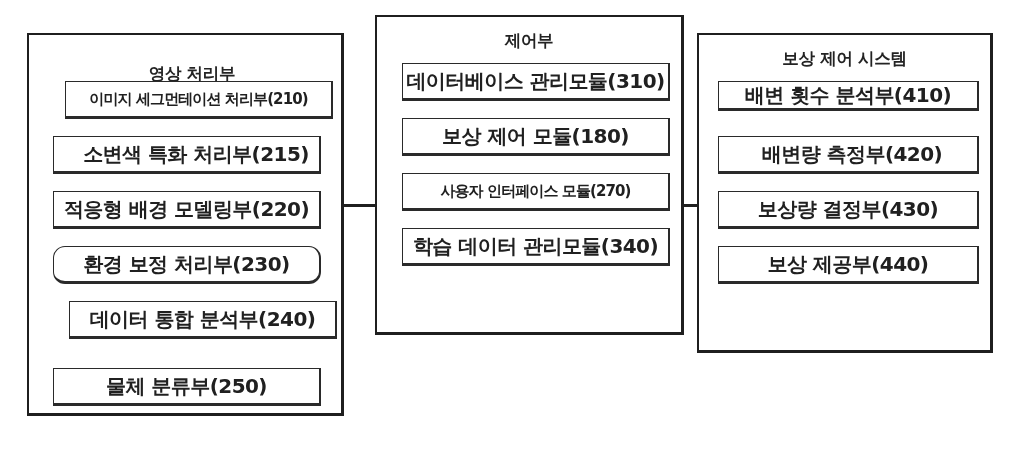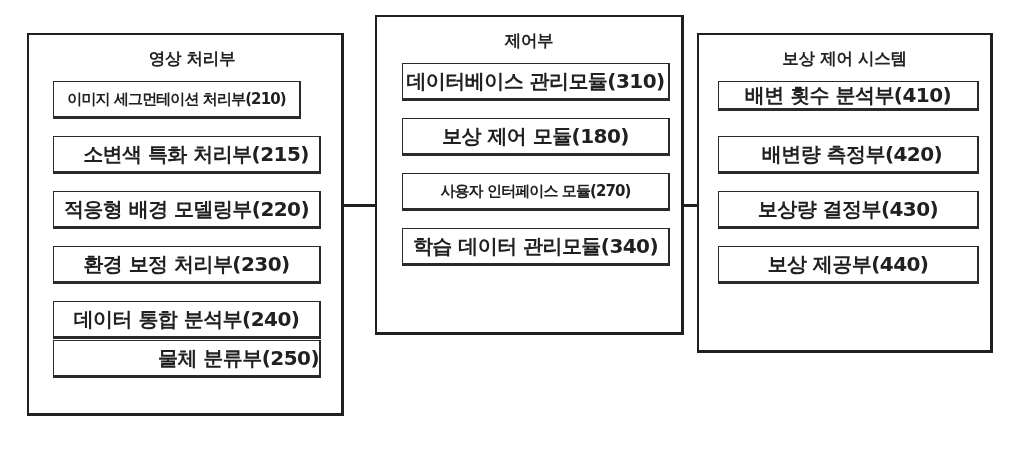--- a/index.html
+++ b/index.html
@@ -83,43 +83,43 @@
 </head>
 <body>
 
 <div id="diagram-canvas">
 
   <div class="connector" style="left:344px; top:204px; width:33px;"></div>
   <div class="connector" style="left:682px; top:204px; width:17px;"></div>
 
   <div class="panel" style="left:27px; top:33px; width:317px; height:383px;">
 
-    <div class="panel-title" style="top:13px;padding-left:14px;">영상 처리부</div>
+    <div class="panel-title" style="top:28px;padding-left:14px;">영상 처리부</div>
 
-    <div class="node tight" style="left:24px; top:46px; width:248px; height:38px;">
+    <div class="node tight" style="left:36px; top:46px; width:268px; height:38px;">
       <span>이미지 세그먼테이션 처리부(210)</span>
     </div>
 
     <div class="node" style="left:24px; top:101px; width:268px; height:38px;padding-left:19px;">
       <span>소변색 특화 처리부(215)</span>
     </div>
 
     <div class="node" style="left:24px; top:156px; width:268px; height:38px;">
       <span>적응형 배경 모델링부(220)</span>
     </div>
 
-    <div class="node" style="left:24px; top:211px; width:268px; height:38px;">
+    <div class="node" style="left:24px; top:211px; width:268px; height:38px;border-radius:12px;">
       <span>환경 보정 처리부(230)</span>
     </div>
 
-    <div class="node" style="left:24px; top:266px; width:268px; height:38px;">
+    <div class="node" style="left:40px; top:266px; width:268px; height:38px;">
       <span>데이터 통합 분석부(240)</span>
     </div>
 
-    <div class="node" style="left:24px; top:305px; width:268px; height:38px;justify-content:flex-end;">
+    <div class="node" style="left:24px; top:333px; width:268px; height:38px;">
       <span>물체 분류부(250)</span>
     </div>
   </div>
 
   <div class="panel" style="left:375px; top:15px; width:309px; height:320px;">
 
     <div class="panel-title" style="top:13px;">제어부</div>
 
     <div class="node" style="left:25px; top:46px; width:268px; height:38px;">
       <span>데이터베이스 관리모듈(310)</span>

